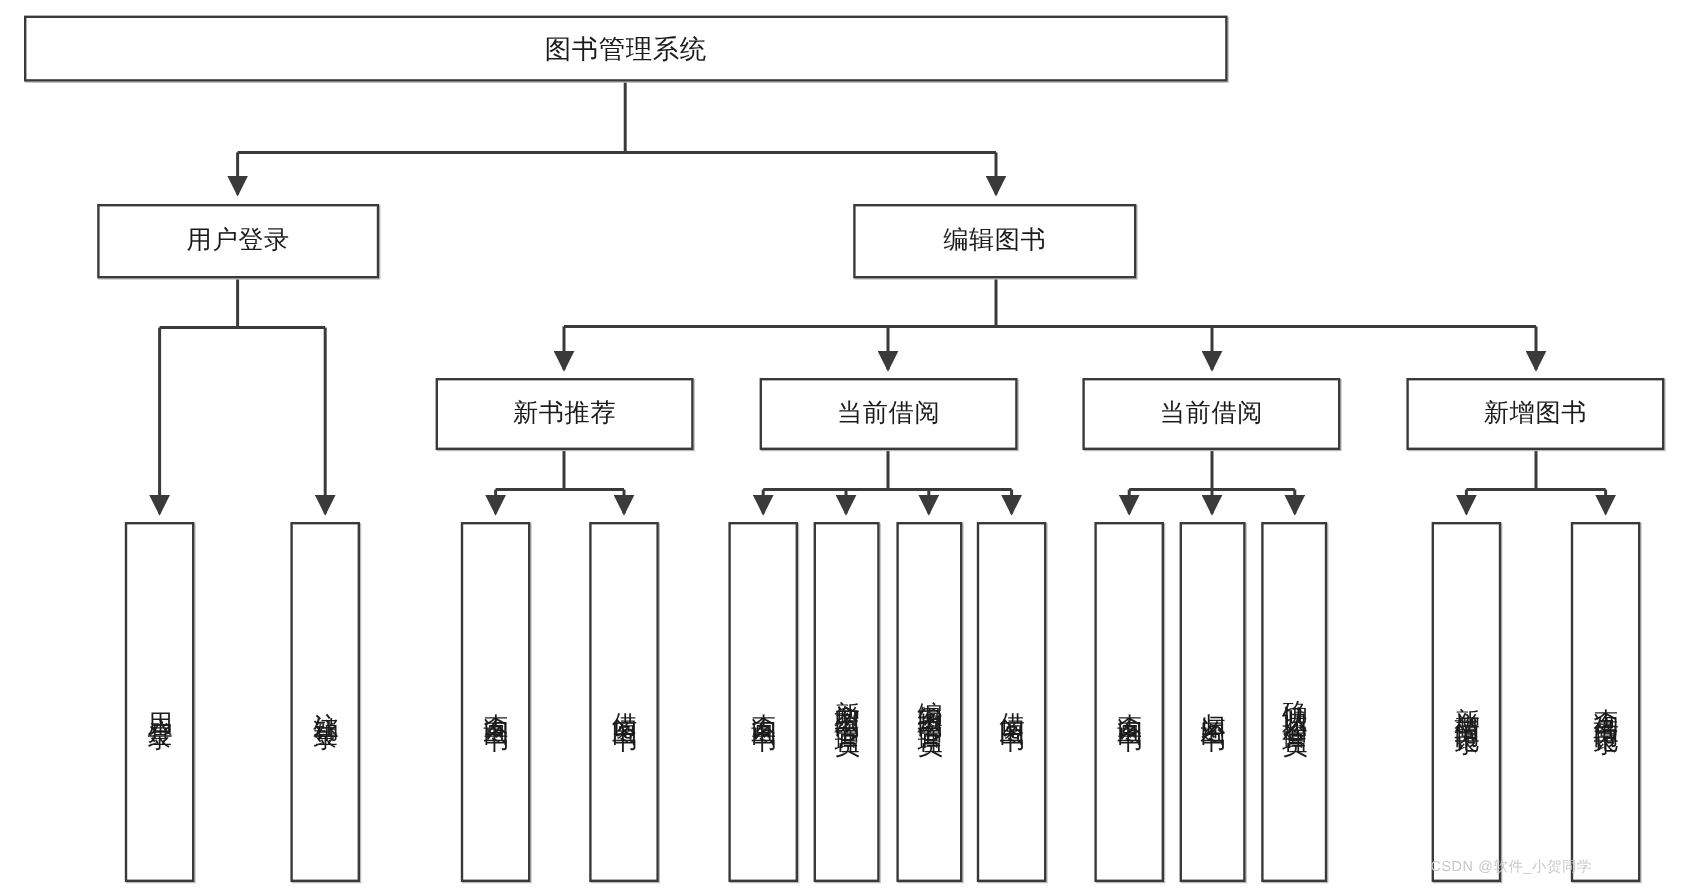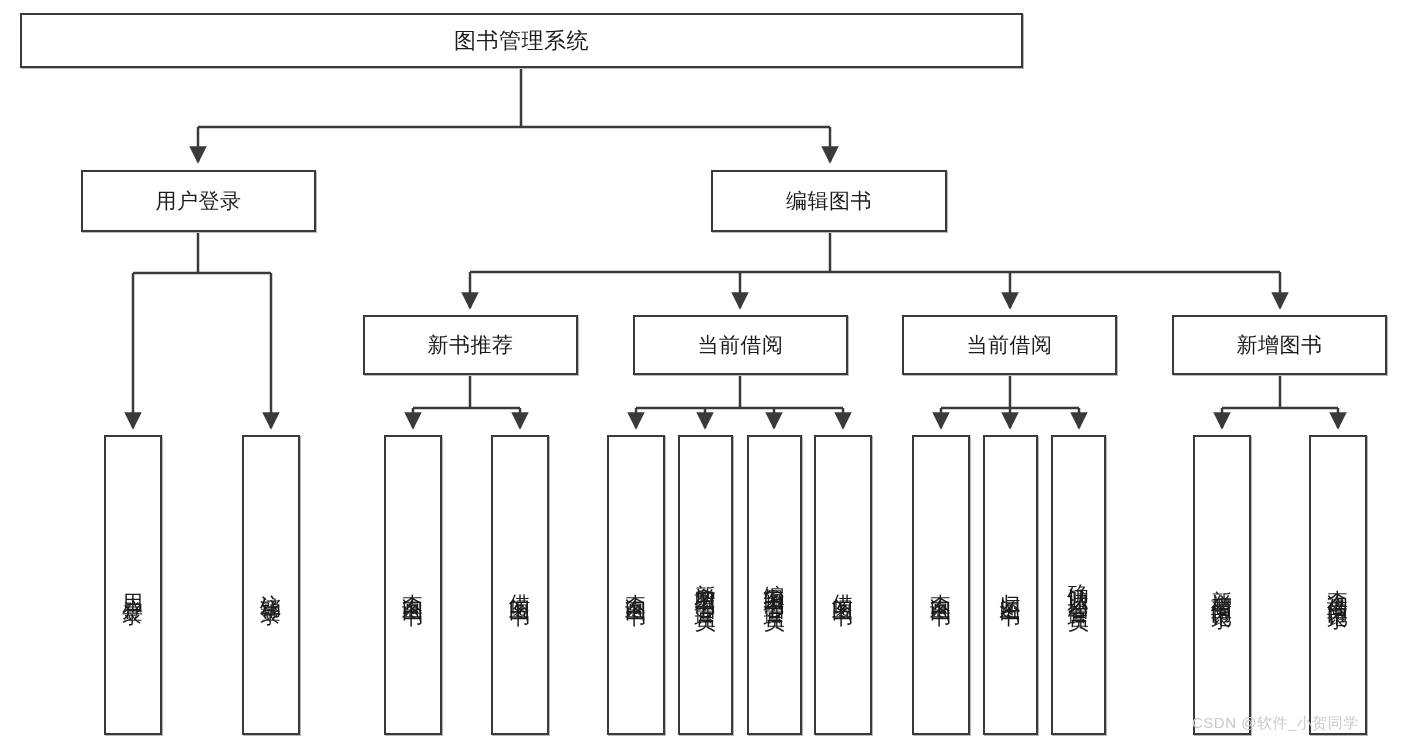--- a/index.html
+++ b/index.html
@@ -61,21 +61,21 @@
   }
   .leaf-inner {
     display: flex;
     align-items: center;
     justify-content: center;
     width: 100%;
     height: 100%;
   }
   .watermark {
     position: absolute;
-    font-size: 15px;
+    font-size: 12px;
     color: #c9c9c9;
     white-space: nowrap;
     letter-spacing: 0.5px;
     pointer-events: none;
   }
 </style>
 </head>
 <body>
 
 <div id="canvas">

